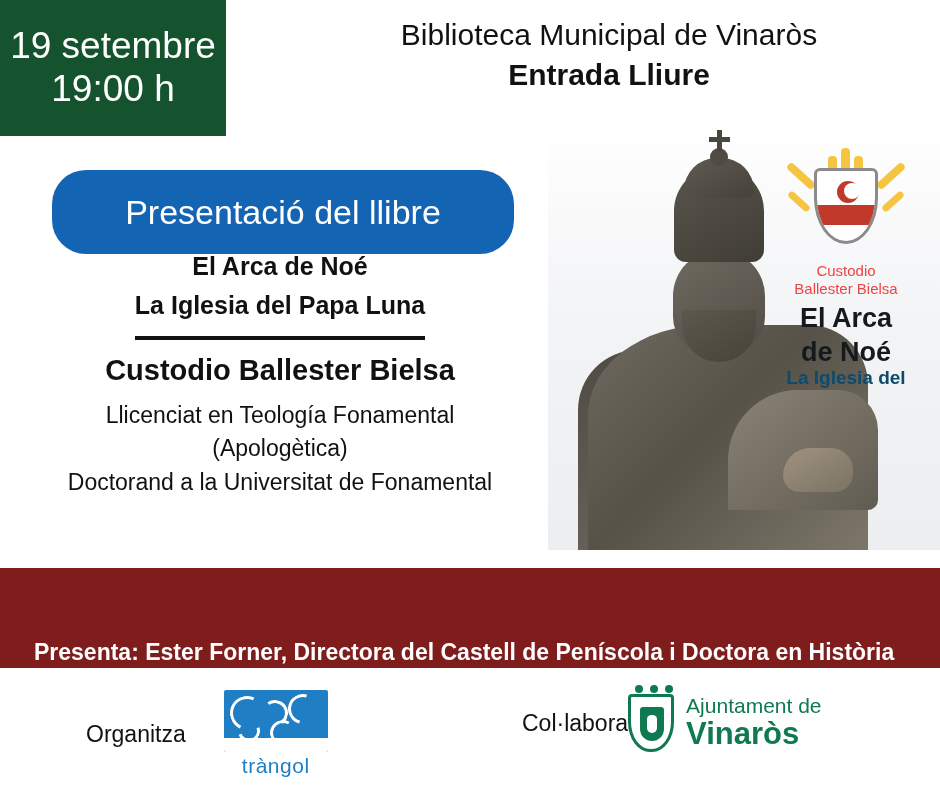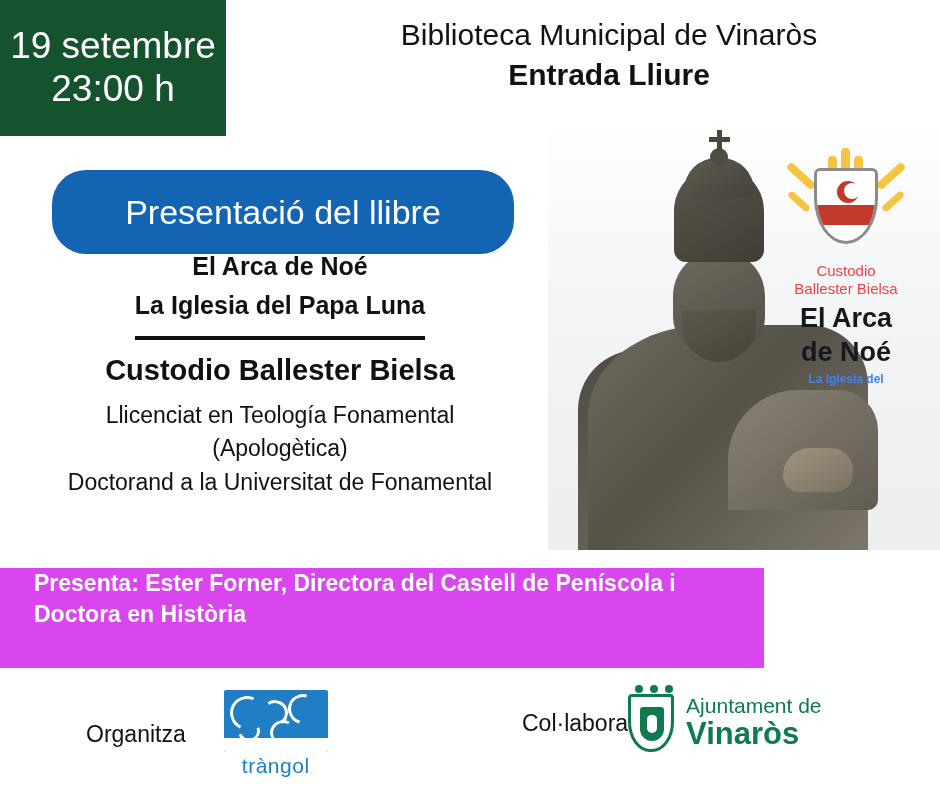--- a/index.html
+++ b/index.html
@@ -148,28 +148,28 @@
   .crest-key-l { left: 2px; transform: rotate(42deg); }
   .crest-key-r { right: 2px; transform: rotate(-42deg); }
   .crest-key-l2, .crest-key-r2 {
     position:absolute; top: 52px; width: 26px; height: 7px; background:#f5c542; border-radius:4px;
   }
   .crest-key-l2 { left: 4px; transform: rotate(42deg); }
   .crest-key-r2 { right: 4px; transform: rotate(-42deg); }
 
   .cover-author-small { font-size: 15px; color:#ef4444; line-height:1.2; font-weight: 400;}
   .cover-title-main { font-size: 27px; font-weight: bold; color:#15181c; line-height:1.05; margin-top: 6px; }
-  .cover-title-sub { font-size: 12px; font-weight: bold; color:#3b82f6; line-height:1.12; margin-top: 6px; }
+  .cover-title-sub { font-size: 19px; font-weight: bold; color:#0c4a6e; line-height:1.12; }
 
   
   .presenter-band {
-    position: absolute; left: 0; top: 568px; width: 764px; height: 100px;
-    background: #d946ef;
+    position: absolute; left: 0; top: 568px; width: 940px; height: 100px;
+    background: #7f1d1d;
     color: #ffffff;
-    display: flex; align-items: flex-start;
+    display: flex; align-items: flex-end;
   }
   .presenter-text {
     padding: 0 34px; font-size: 23px; font-weight: bold; line-height: 1.35;
   }
 
   
   .footer { position: absolute; left: 0; top: 668px; width: 940px; height: 120px; background:#fff; }
 
   .org-wrap { position: absolute; left: 86px; top: 22px; display: flex; align-items: center; gap: 38px; }
   .org-label { font-size: 23px; color:#111; }
@@ -209,21 +209,21 @@
   .ajt-line1 { font-size: 21px; color:#0f7a4f; }
   .ajt-line2 { font-size: 31px; color:#0f7a4f; font-weight: bold; margin-top: 1px; }
 </style>
 </head>
 <body>
 
 <div class="poster">
 
   <div class="date-block">
     <div class="date-line1">19 setembre</div>
-    <div class="date-line2">23:00 h</div>
+    <div class="date-line2">19:00 h</div>
   </div>
 
   <div class="header-right">
     <div class="header-venue">Biblioteca Municipal de Vinaròs</div>
     <div class="header-free">Entrada Lliure</div>
   </div>
 
   <div class="pill">
     <span class="pill-text">Presentació del llibre</span>
   </div>

